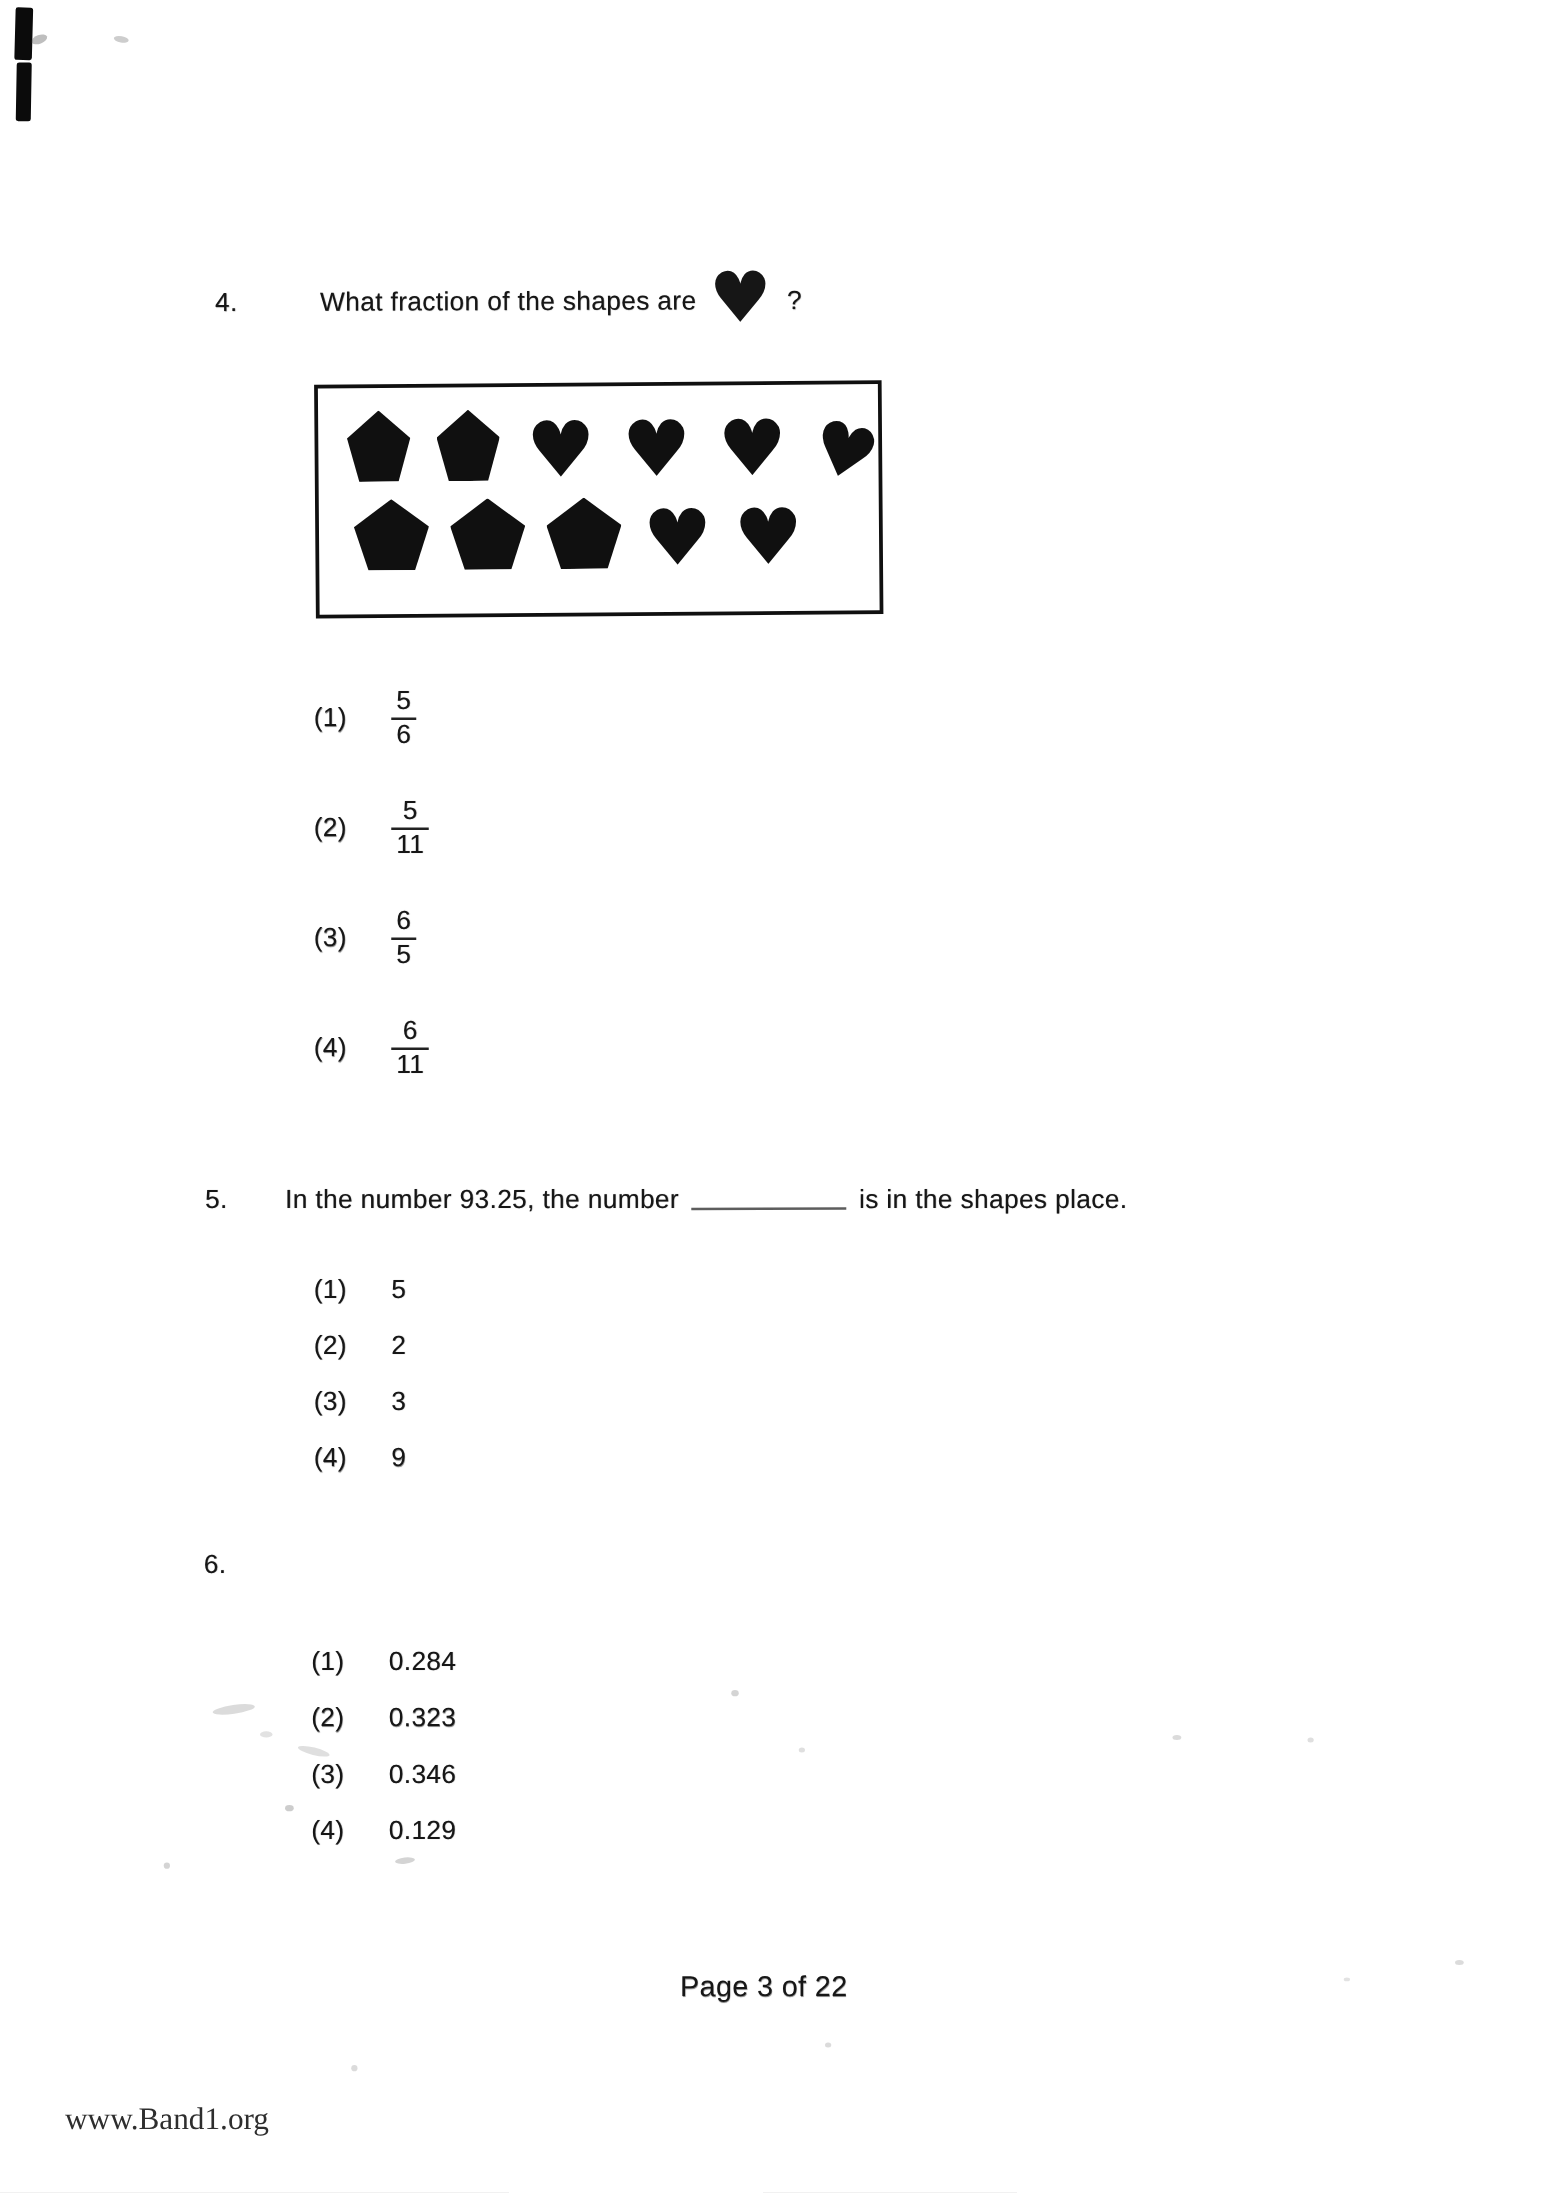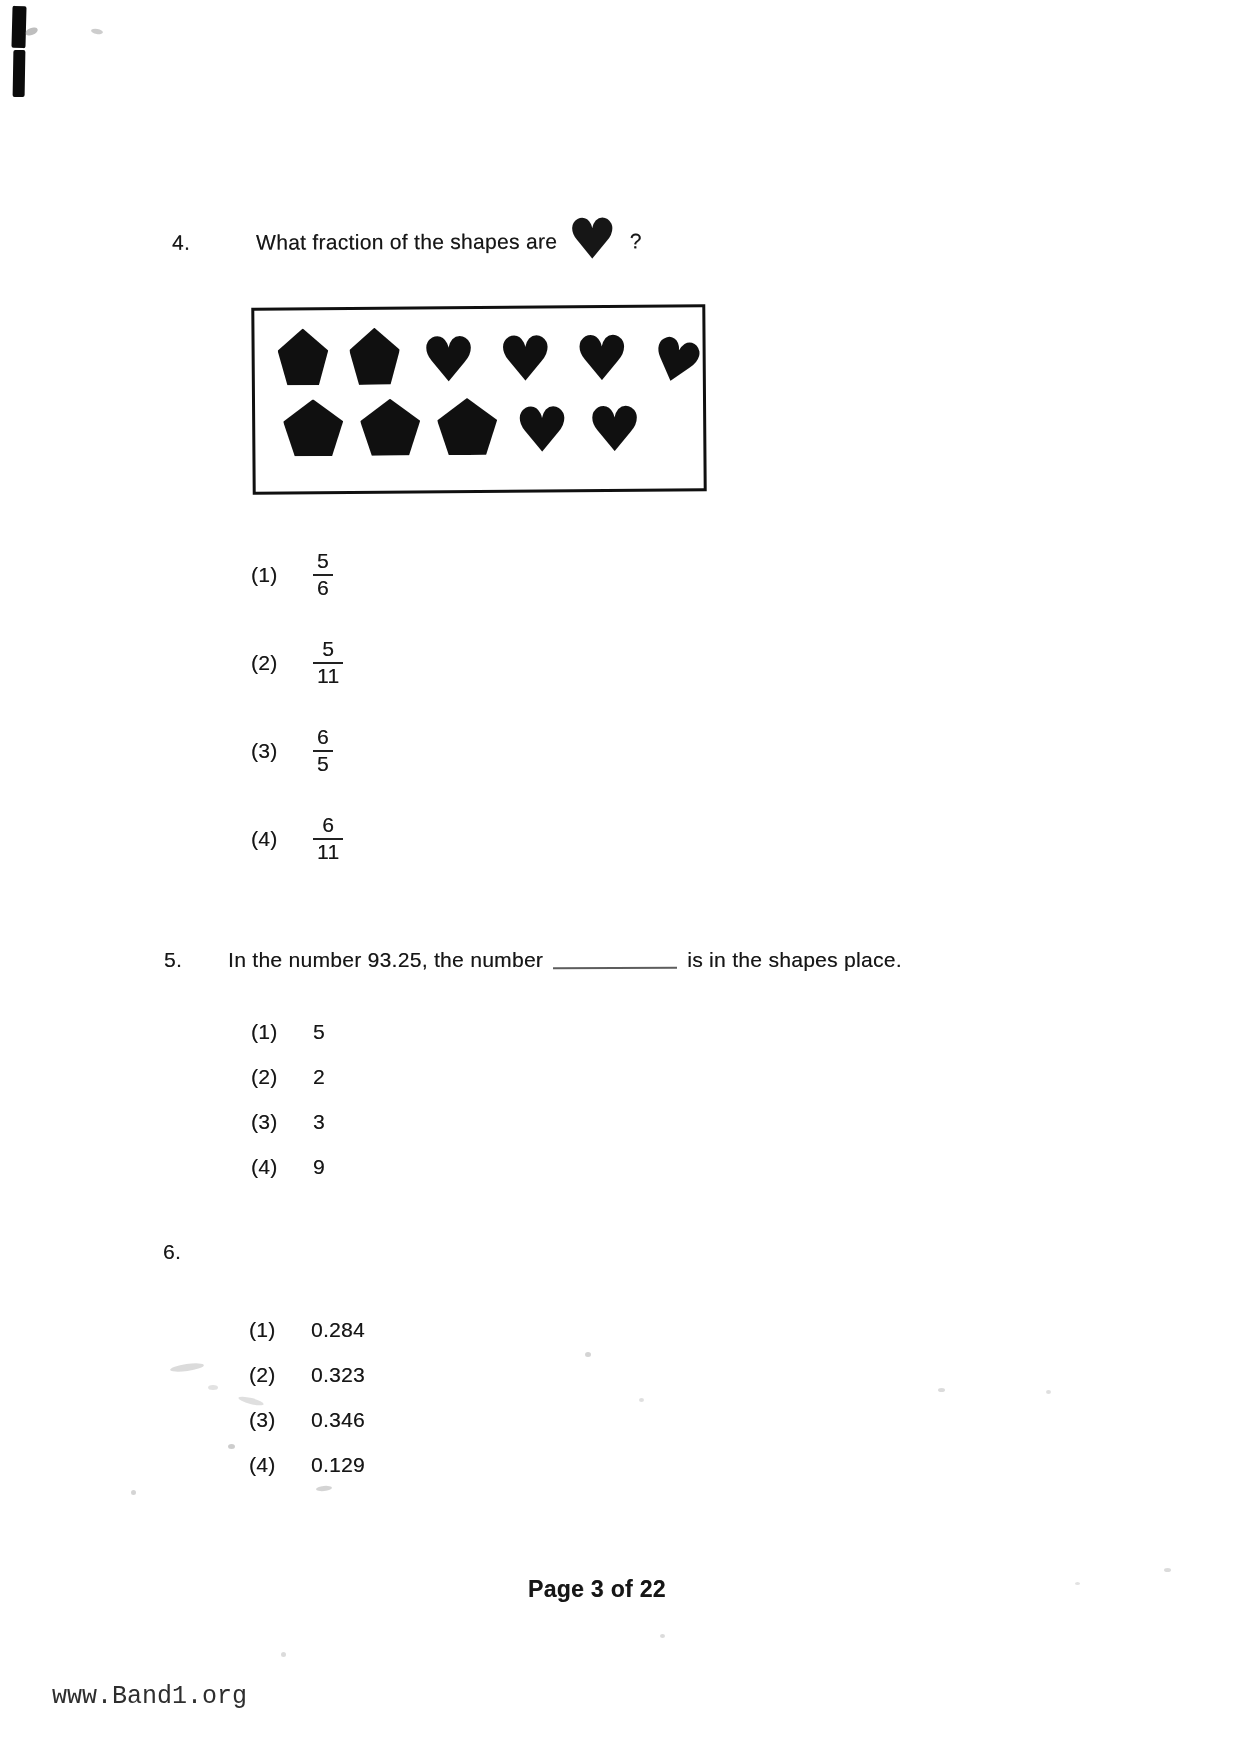--- a/index.html
+++ b/index.html
@@ -63,24 +63,24 @@
   .frac{display:inline-block;text-align:center;font-size:21px;line-height:1.15;}
   .frac .num{display:block;padding:0 4px;}
   .frac .den{display:block;border-top:2px solid #222;padding:0 4px;}
   .q4opts{left:251px;top:546px;gap:31px;}
   .q4opts .opt{height:57px;}
   .q5opts{left:251px;top:1019px;gap:19px;}
   .q5opts .opt{height:26px;}
   .q6opts{left:249px;top:1317px;gap:19px;}
   .q6opts .opt{height:26px;}
   
-  .footer{position:absolute;left:528px;top:1576px;font-size:23px;font-weight:bold;}
+  .footer{position:absolute;left:544px;top:1576px;font-size:23px;}
   .watermark{
     position:absolute;left:52px;top:1682px;
-    font-family:Liberation Mono, monospace;
+    font-family:Liberation Serif, serif;
     font-size:25px;color:#2e2e2e;text-shadow:none;letter-spacing:0;
   }
 </style>
 </head>
 <body>
 
 <div class="page">
 
   <div class="corner-bar" style="left:12px;top:6px;width:14px;height:42px;transform:rotate(1.5deg);"></div>
   <div class="corner-bar" style="left:13px;top:50px;width:12px;height:47px;transform:rotate(1deg);"></div>

